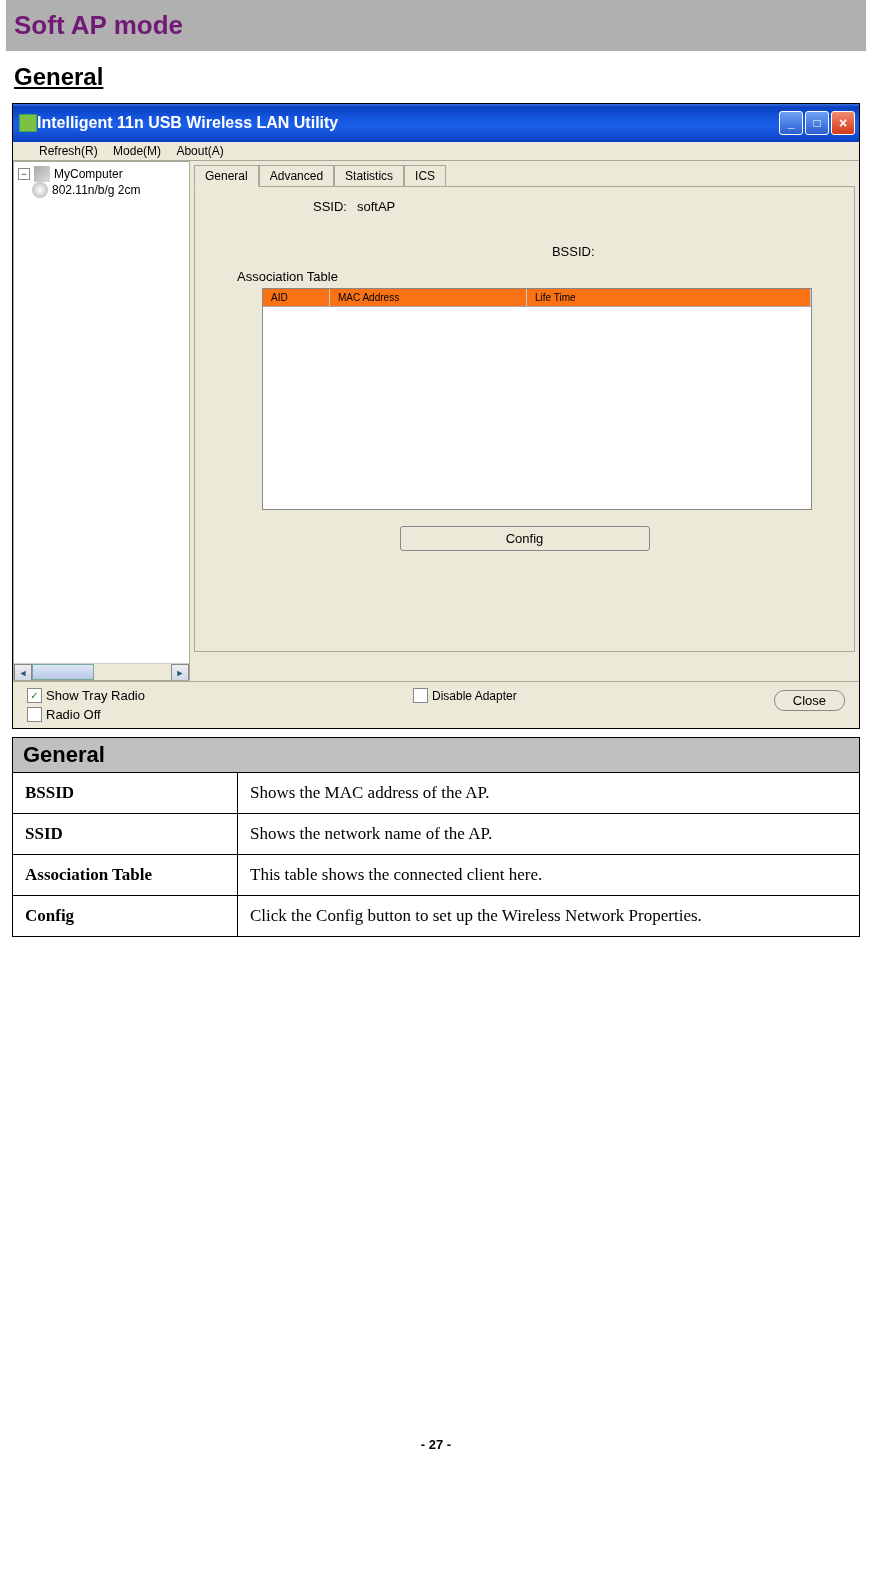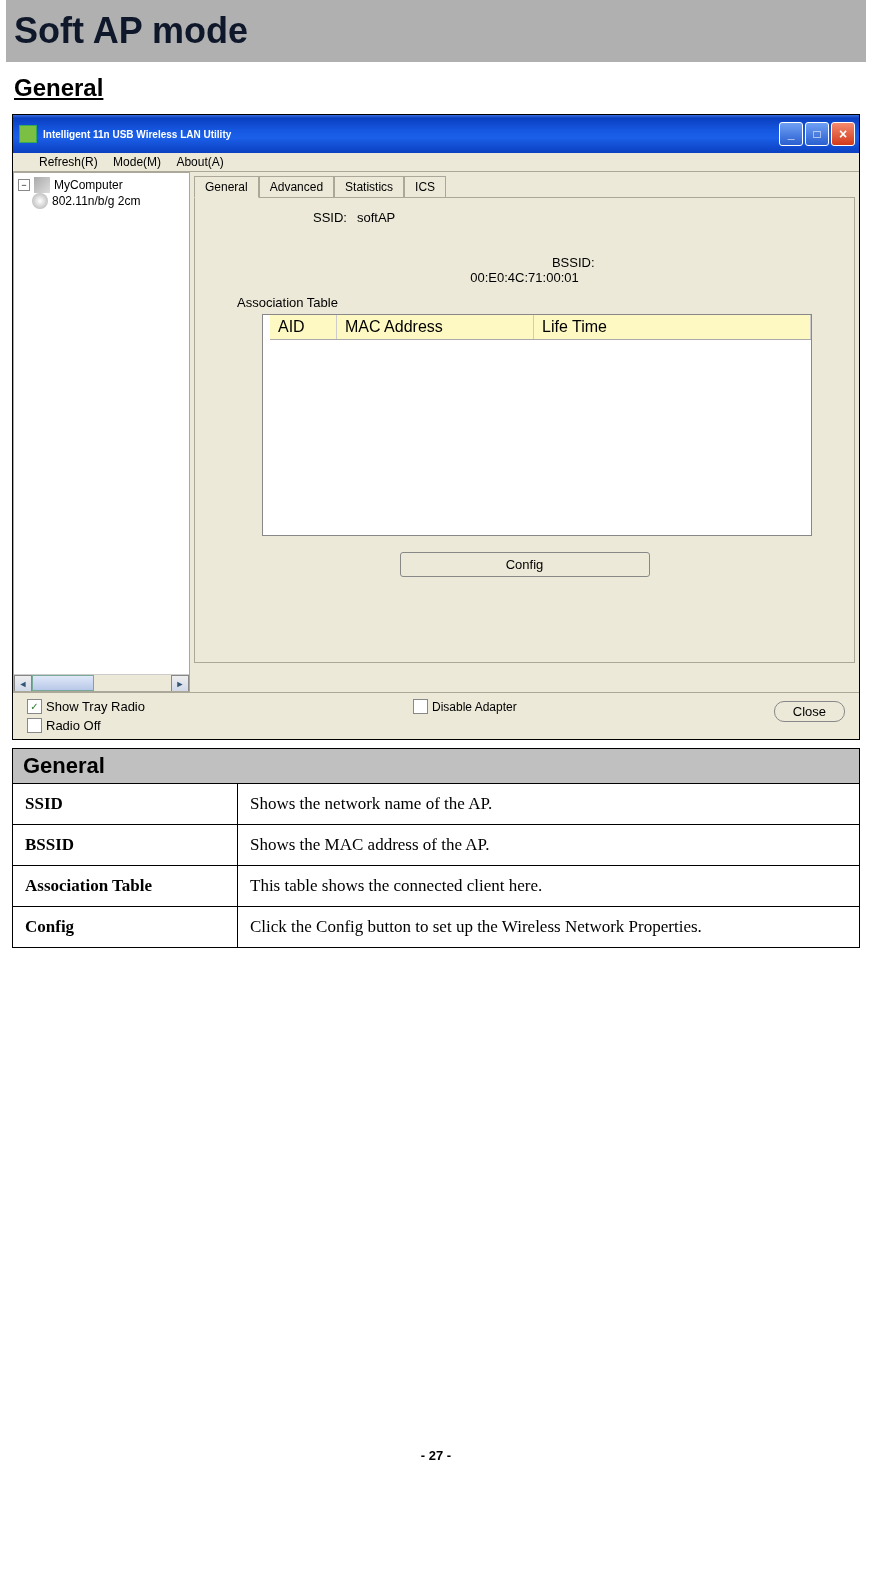--- a/index.html
+++ b/index.html
@@ -7,22 +7,22 @@
       padding: 0;
       font-family: Arial, sans-serif;
       background: #fff;
       width: 872px;
     }
     .page {
       padding: 0 6px 20px 6px;
     }
     .chapter-title {
       background: #b0b0b0;
-      color: #0f172a;
-      font-size: 36px;
+      color: #701a75;
+      font-size: 26px;
       font-weight: bold;
       padding: 10px 8px;
       margin: 0;
       font-family: Arial, sans-serif;
     }
     .section-title {
       font-size: 24px;
       font-weight: bold;
       text-decoration: underline;
       padding: 12px 8px 8px 8px;
@@ -42,23 +42,23 @@
       color: #fff;
       display: flex;
       align-items: center;
       justify-content: space-between;
       padding: 4px 4px 4px 6px;
       height: 30px;
     }
     .titlebar-left {
       display: flex;
       align-items: center;
-      gap: 6px;
-      font-weight: bold;
-      font-size: 10px;
+      gap: 0;
+      font-weight: bold;
+      font-size: 16px;
     }
     .app-icon {
       width: 16px;
       height: 16px;
       background: #7cc043;
       border: 1px solid #3a5;
       display: inline-block;
     }
     .win-buttons {
       display: flex;
@@ -211,24 +211,23 @@
       font-size: 13px;
     }
     .assoc-table {
       margin: 4px 40px 0 65px;
       background: #fff;
       border: 1px solid #888;
       height: 220px;
     }
     .assoc-header {
       display: flex;
-      background: #fef9c3;
+      background: #f97316;
       border-bottom: 1px solid #aaa;
-      font-size: 16px;
-      margin-left: 7px;
+      font-size: 10px;
     }
     .assoc-header div {
       padding: 3px 8px;
       border-right: 1px solid #ccc;
     }
     .col-aid { width: 50px; }
     .col-mac { width: 180px; }
     .col-life { flex: 1; }
     .config-btn {
       display: block;
@@ -372,21 +371,20 @@
             <div class="tab">Statistics</div>
             <div class="tab">ICS</div>
           </div>
           <div class="tab-content">
             <div class="field-row">
               <div class="lbl">SSID:</div>
               <div class="val">softAP</div>
             </div>
             <div class="field-row" style="margin-top:30px;flex-direction:column;">
               <div class="lbl">BSSID:</div>
-              <div class="val">00:E0:4C:71:00:01</div>
             </div>
             <div class="assoc-label">Association Table</div>
             <div class="assoc-table">
               <div class="assoc-header">
                 <div class="col-aid">AID</div>
                 <div class="col-mac">MAC Address</div>
                 <div class="col-life">Life Time</div>
               </div>
             </div>
             <button class="config-btn">Config</button>
@@ -412,26 +410,26 @@
       </div>
     </div>
   </div>
 
   <table class="info-table">
     <tbody>
         <tr>
           <th class="header" colspan="2">General</th>
         </tr>
     <tr>
+      <td class="key">BSSID</td>
+      <td>Shows the MAC address of the AP.</td>
+    </tr>
+    <tr>
       <td class="key">SSID</td>
       <td>Shows the network name of the AP.</td>
-    </tr>
-    <tr>
-      <td class="key">BSSID</td>
-      <td>Shows the MAC address of the AP.</td>
     </tr>
     <tr>
       <td class="key">Association Table</td>
       <td>This table shows the connected client here.</td>
     </tr>
     <tr>
       <td class="key">Config</td>
       <td>Click the Config button to set up the Wireless Network Properties.</td>
     </tr>
   </tbody>

